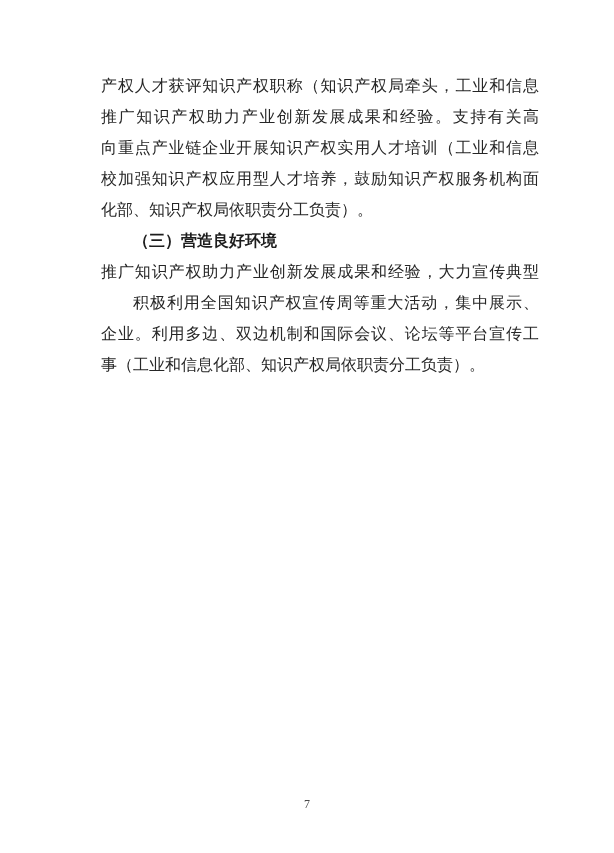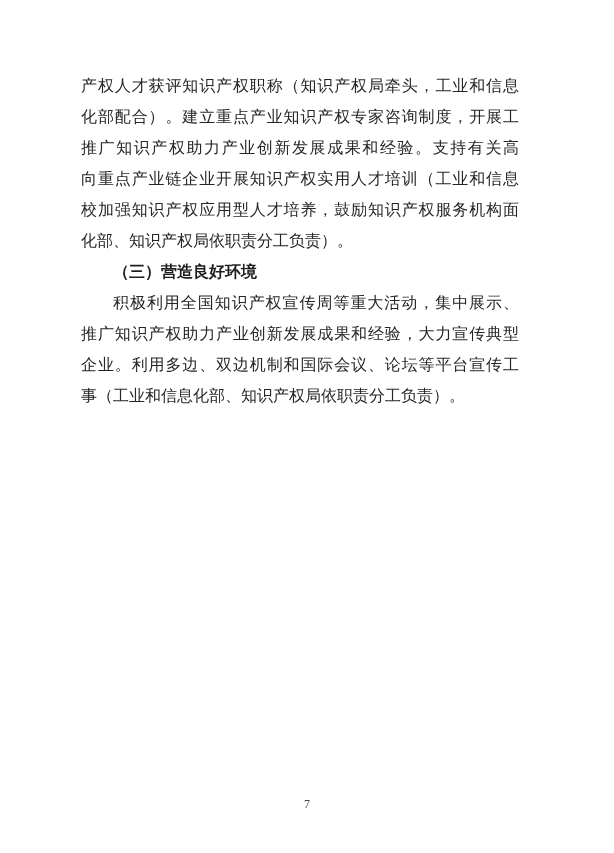--- a/index.html
+++ b/index.html
@@ -15,21 +15,21 @@
       font-family: "Liberation Serif", "DejaVu Serif", serif;
     }
     .page {
       position: absolute;
       inset: 0;
       background: #ffffff;
       color: #262626;
     }
     .body-text {
       position: absolute;
-      left: 81px;
+      left: 101px;
       top: 70px;
       width: 438px;
     }
     .line {
       font-size: 16px;
       line-height: 31px;
       height: 31px;
       color: #262626;
       letter-spacing: 0;
       white-space: nowrap;
@@ -66,28 +66,27 @@
       color: #4a4a4a;
       font-family: "Liberation Serif", "DejaVu Serif", serif;
     }
   </style>
 </head>
 <body>
 
 <div class="page">
   <div class="body-text">
     <div class="line j">产权人才获评知识产权职称（知识产权局牵头，工业和信息</div>
-    <div class="line j">化部配合）。建立重点产业知识产权专家咨询制度，开展工</div>
     <div class="line j">推广知识产权助力产业创新发展成果和经验。支持有关高</div>
     <div class="line j">向重点产业链企业开展知识产权实用人才培训（工业和信息</div>
     <div class="line j">校加强知识产权应用型人才培养，鼓励知识产权服务机构面</div>
     <div class="line last">化部、知识产权局依职责分工负责）。</div>
 
     <div class="line heading">（三）营造良好环境</div>
 
+    <div class="line j">推广知识产权助力产业创新发展成果和经验，大力宣传典型</div>
     <div class="line j indent">积极利用全国知识产权宣传周等重大活动，集中展示、</div>
-    <div class="line j">推广知识产权助力产业创新发展成果和经验，大力宣传典型</div>
     <div class="line j">企业。利用多边、双边机制和国际会议、论坛等平台宣传工</div>
     <div class="line last">事（工业和信息化部、知识产权局依职责分工负责）。</div>
   </div>
 
   <div class="page-number">7</div>
 </div>
 
 </body></html>

